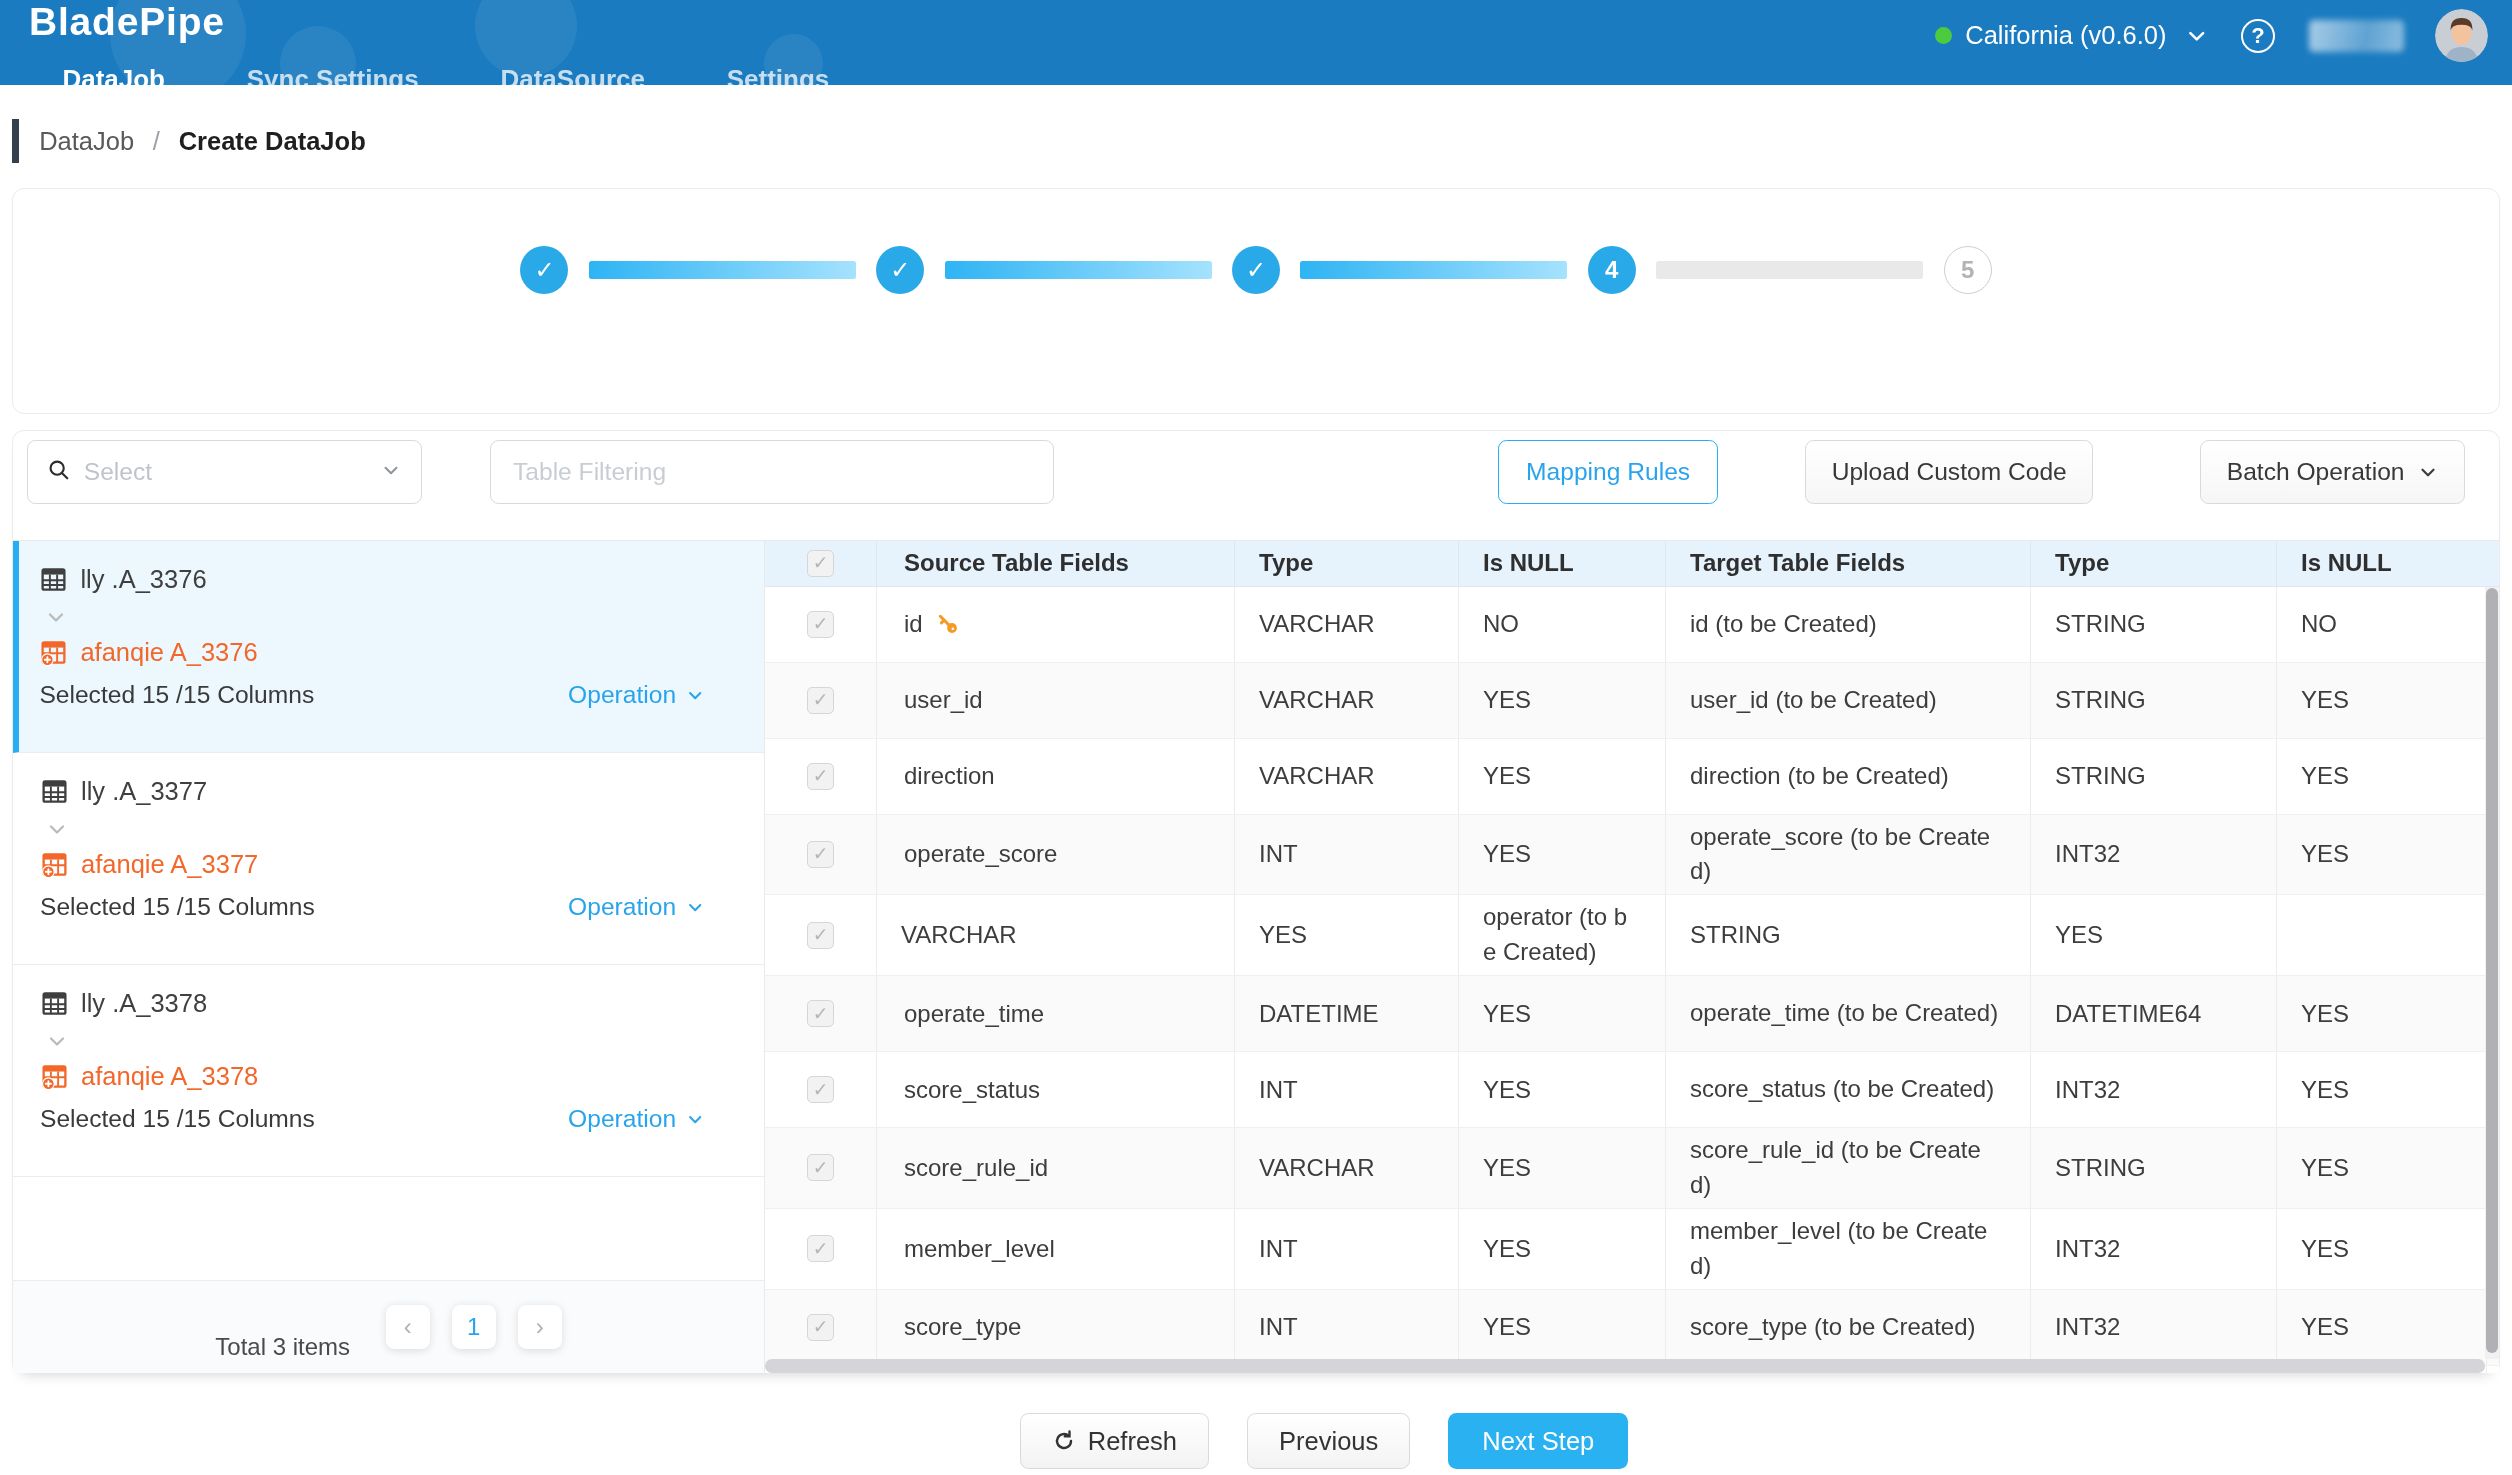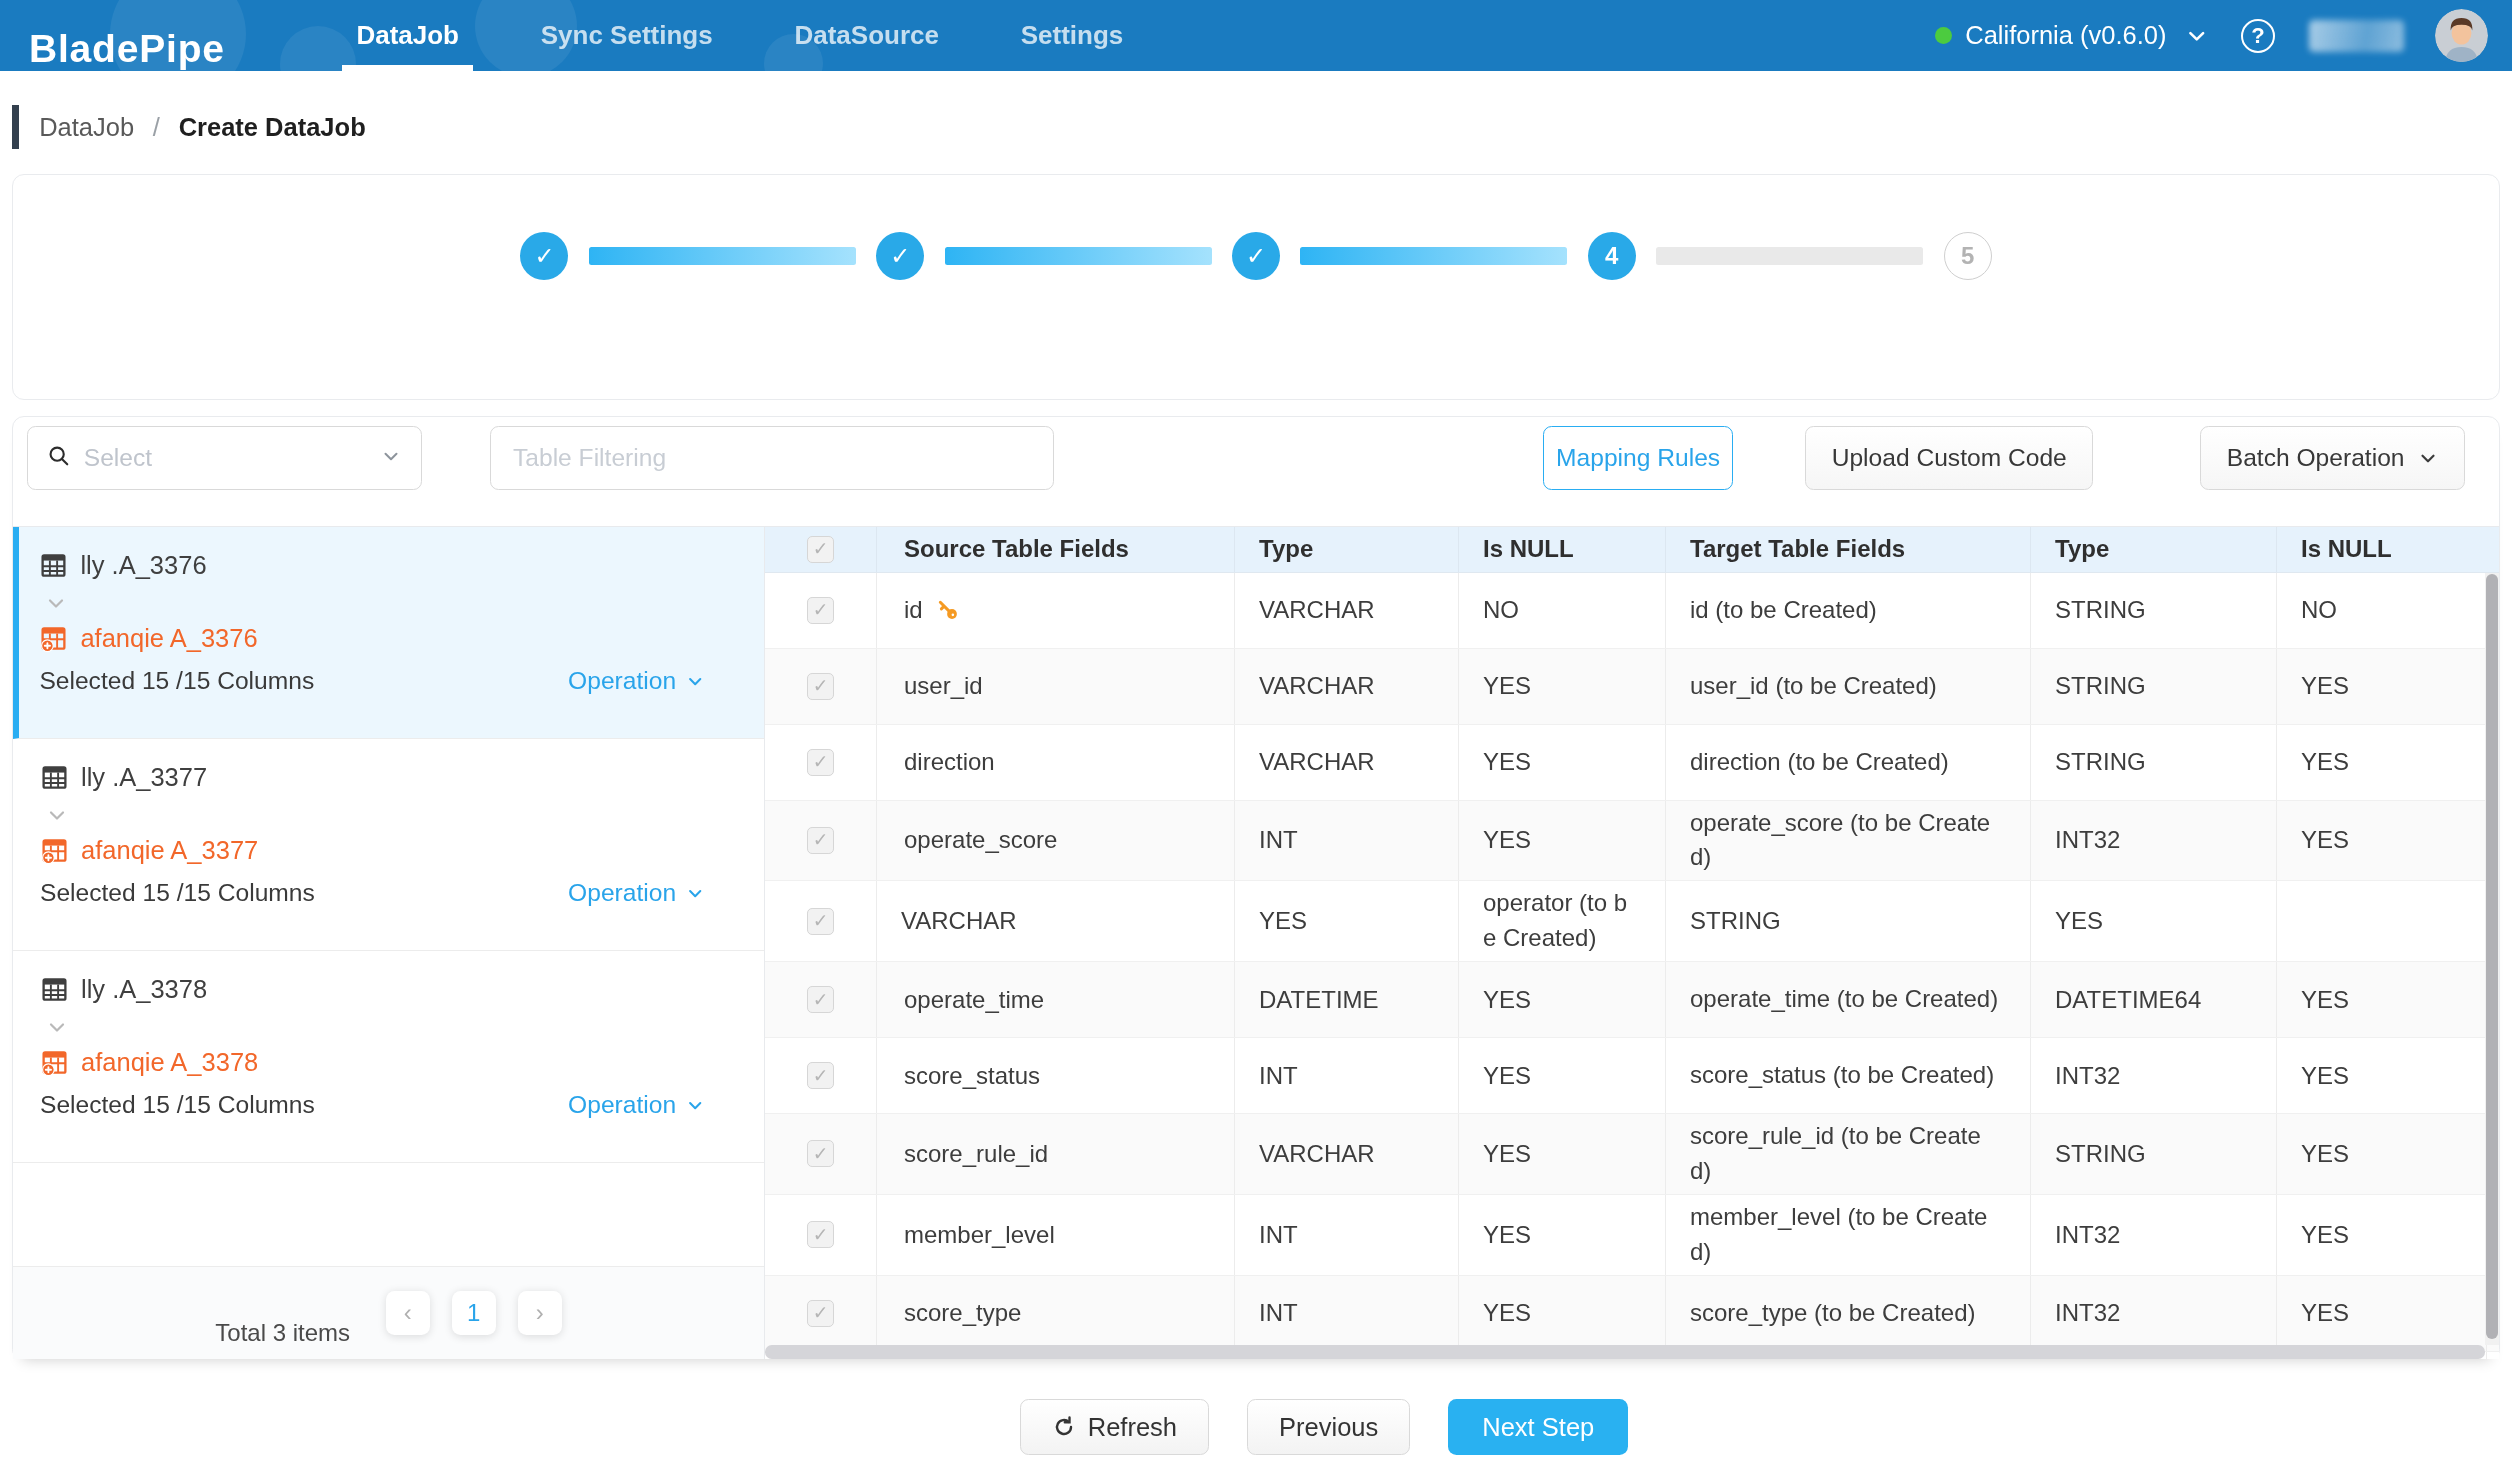--- a/index.html
+++ b/index.html
@@ -1,20 +1,20 @@
 <!DOCTYPE html>
 <html style="font-size:13.6px"><head>
 <meta charset="utf-8">
 <style>
   * { margin:0; padding:0; box-sizing:border-box; }
   html,body { width:2512px; height:1475px; background:#ffffff; overflow:hidden;
     font-family:"Liberation Sans","DejaVu Sans",sans-serif; color:#3d3d3d; }
 
   
-  .topbar { position:relative; height:71px; background:#1a7bc0; display:flex; align-items:flex-end; overflow:hidden; }
+  .topbar { position:relative; height:85px; background:#1a7bc0; display:flex; align-items:flex-start; overflow:hidden;flex-direction:column; }
   .bubble { position:absolute; border-radius:50%; background:rgba(255,255,255,0.07); }
   .logo { position:relative; font-size:39px; font-weight:800; color:#fff; letter-spacing:0.8px; margin-left:29px; width:265px; }
   .nav { display:flex; height:71px; align-items:center; margin-left:48px; }
   .nav-item { position:relative; height:71px; display:flex; align-items:center; padding:0 14.4px; margin-right:53px;
     font-size:26px; font-weight:600; color:rgba(255,255,255,0.75); cursor:pointer; white-space:nowrap; }
   .nav-item.active { color:#fff; }
   .nav-item.active::after { content:""; position:absolute; left:0; right:0; bottom:0; height:6px; background:#fff; }
   .top-right { position:absolute; right:24px; top:0; height:71px; display:flex; align-items:center; }
   .status-dot { width:17px; height:17px; border-radius:50%; margin-right:13.6px; }
   .env-label { color:#fff; font-size:25.5px; }
@@ -59,21 +59,21 @@
   .select-box { width:395px; height:64px; border:1.7px solid #d9d9d9; border-radius:8.5px; display:flex; align-items:center;
     padding:0 18.7px; cursor:pointer; background:#fff; }
   .select-box .ph { flex:1; font-size:24.6px; color:#bfc4cc; margin-left:12px; }
   .filter-input { width:564px; height:64px; border:1.7px solid #d9d9d9; border-radius:8.5px; margin-left:20.4px;
     padding:0 22px; font-size:24.6px; color:#3d3d3d; outline:none; font-family:inherit; }
   .filter-input::placeholder { color:#c8cdd4; }
   .tb-spacer { flex:1; }
   .btn { height:64px; border-radius:8.5px; border:1.7px solid #d9d9d9; background:linear-gradient(#ffffff,#f6f6f6);
     font-size:24.6px; color:#383838; display:inline-flex; align-items:center; justify-content:center; padding:0 25.5px;
     cursor:pointer; font-family:inherit; white-space:nowrap; }
-  .btn-outline-accent { border-color:#29adf2; color:#29a4ea; background:#fff; padding:0 12px; margin-right:24px; }
+  .btn-outline-accent { border-color:#29adf2; color:#29a4ea; background:#fff; padding:0 27px; margin-right:39px; }
   .btn-batch { margin-left:59px; }
   .btn-batch svg { margin-left:12px; }
 
   
   .content { display:flex; margin-top:36px; height:833px; border-top:1.7px solid #e8eaed; }
   .left-panel { width:752px; border-right:1.7px solid #e8eaed; display:flex; flex-direction:column; background:#fff; }
   .pitem { height:212px; border-bottom:1.7px solid #ececec; padding:20.4px 0 0 27px; position:relative; background:#fff; }
   .pitem.active { background:#ecf7fe; border-left:6.8px solid #29adf2; padding-left:20.4px; }
   .pitem-name-row { display:flex; align-items:center; gap:12px; height:37px; font-size:25.5px; color:#3f3f3f; }
   .pitem-chev { margin:6.8px 0 5.1px 5.1px; height:24px; display:flex; align-items:center; }

